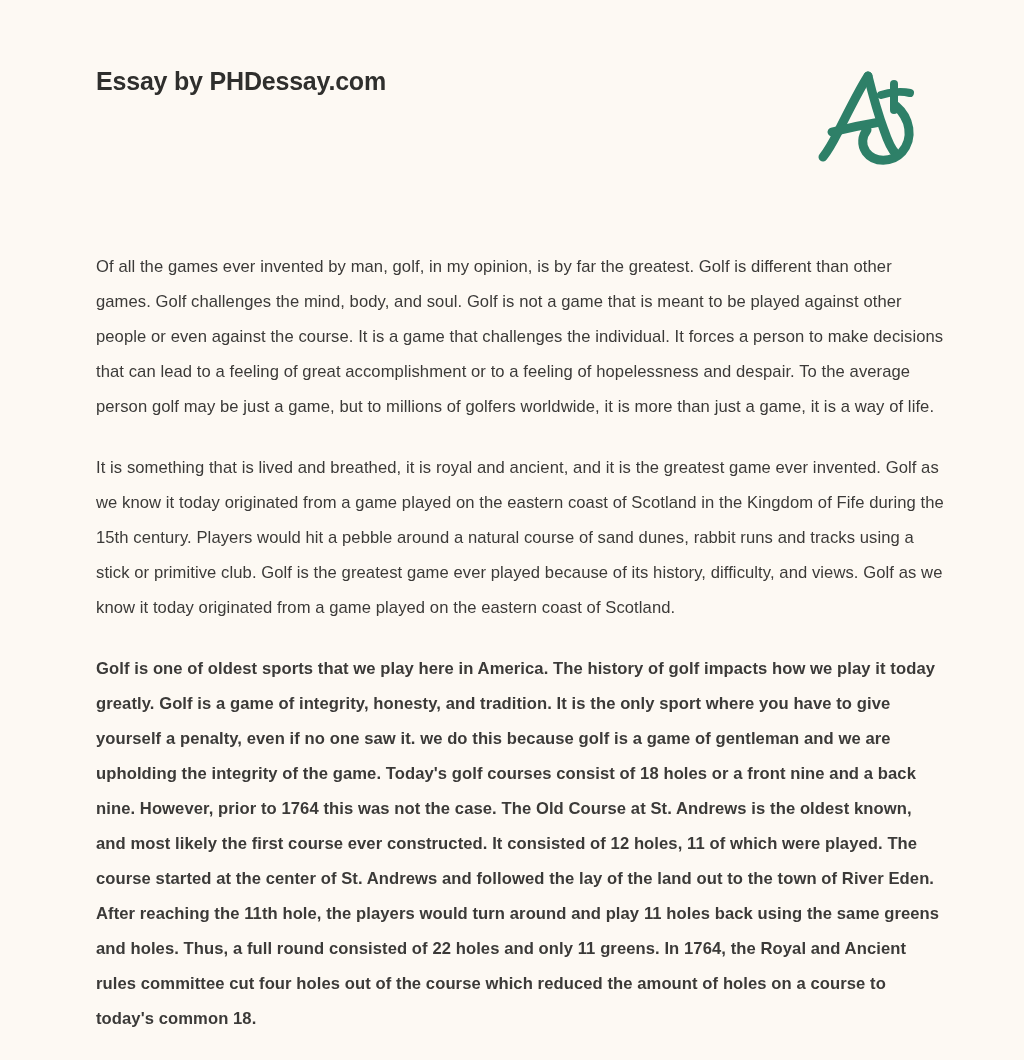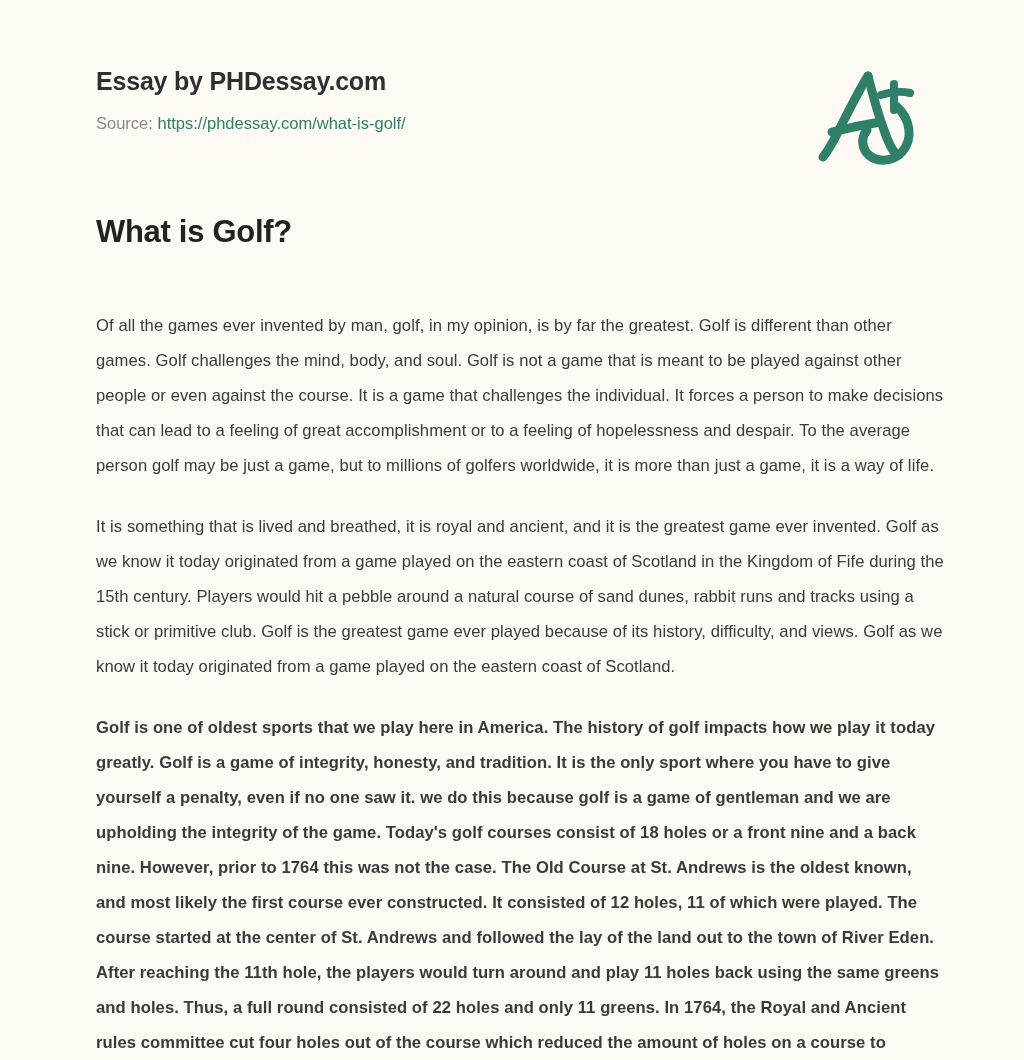--- a/index.html
+++ b/index.html
@@ -81,21 +81,21 @@
   }
   .article-title {
     margin: 0;
     font-size: 31px;
     font-weight: bold;
     color: #24211f;
     letter-spacing: -0.3px;
     line-height: 1.25;
   }
   .body-copy {
-    margin-top: 56px;
+    margin-top: 36px;
   }
   .body-copy p {
     margin: 0 0 26px 0;
     font-size: 16.6px;
     line-height: 35px;
     color: #3b3a38;
     text-align: left;
     letter-spacing: 0.005em;
   }
   .body-copy p:last-child {
@@ -106,24 +106,20 @@
 </head>
 <body>
 
 <div class="page">
 
   <div class="header">
 
     <div class="brand-block">
       <div class="brand-title">Essay by PHDessay.com</div>
 
-      <div class="source-line">
-        <span class="source-label">Source:</span>
-        <span class="source-url">https://phdessay.com/what-is-golf/</span>
-      </div>
     </div>
 
     <div class="logo">
       <svg viewBox="0 0 118 108" xmlns="http://www.w3.org/2000/svg">
         <g fill="none" stroke="#2e8068" stroke-linecap="round" stroke-linejoin="round">
 
           <path d="M62 14 C54 26, 42 50, 32 70 C26 82, 21 90, 17 95" stroke-width="9"></path>
 
           <path d="M62 14 C66 30, 72 52, 78 68 C82 80, 86 88, 90 92" stroke-width="9"></path>
 
@@ -134,21 +130,20 @@
           <path d="M88 22 L88 48" stroke-width="8"></path>
 
           <path d="M75 33 C84 30, 96 29, 104 31" stroke-width="8"></path>
         </g>
       </svg>
     </div>
 
   </div>
 
   <div class="article">
-    <h1 class="article-title">What is Golf?</h1>
 
     <div class="body-copy">
       <p>Of all the games ever invented by man, golf, in my opinion, is by far the greatest. Golf is different than other games. Golf challenges the mind, body, and soul. Golf is not a game that is meant to be played against other people or even against the course. It is a game that challenges the individual. It forces a person to make decisions that can lead to a feeling of great accomplishment or to a feeling of hopelessness and despair. To the average person golf may be just a game, but to millions of golfers worldwide, it is more than just a game, it is a way of life.</p>
       <p>It is something that is lived and breathed, it is royal and ancient, and it is the greatest game ever invented. Golf as we know it today originated from a game played on the eastern coast of Scotland in the Kingdom of Fife during the 15th century. Players would hit a pebble around a natural course of sand dunes, rabbit runs and tracks using a stick or primitive club. Golf is the greatest game ever played because of its history, difficulty, and views. Golf as we know it today originated from a game played on the eastern coast of Scotland.</p>
       <p>Golf is one of oldest sports that we play here in America. The history of golf impacts how we play it today greatly. Golf is a game of integrity, honesty, and tradition. It is the only sport where you have to give yourself a penalty, even if no one saw it. we do this because golf is a game of gentleman and we are upholding the integrity of the game. Today's golf courses consist of 18 holes or a front nine and a back nine. However, prior to 1764 this was not the case. The Old Course at St. Andrews is the oldest known, and most likely the first course ever constructed. It consisted of 12 holes, 11 of which were played. The course started at the center of St. Andrews and followed the lay of the land out to the town of River Eden. After reaching the 11th hole, the players would turn around and play 11 holes back using the same greens and holes. Thus, a full round consisted of 22 holes and only 11 greens. In 1764, the Royal and Ancient rules committee cut four holes out of the course which reduced the amount of holes on a course to today's common 18.</p>
 
     </div>
   </div>
 
 </div>

